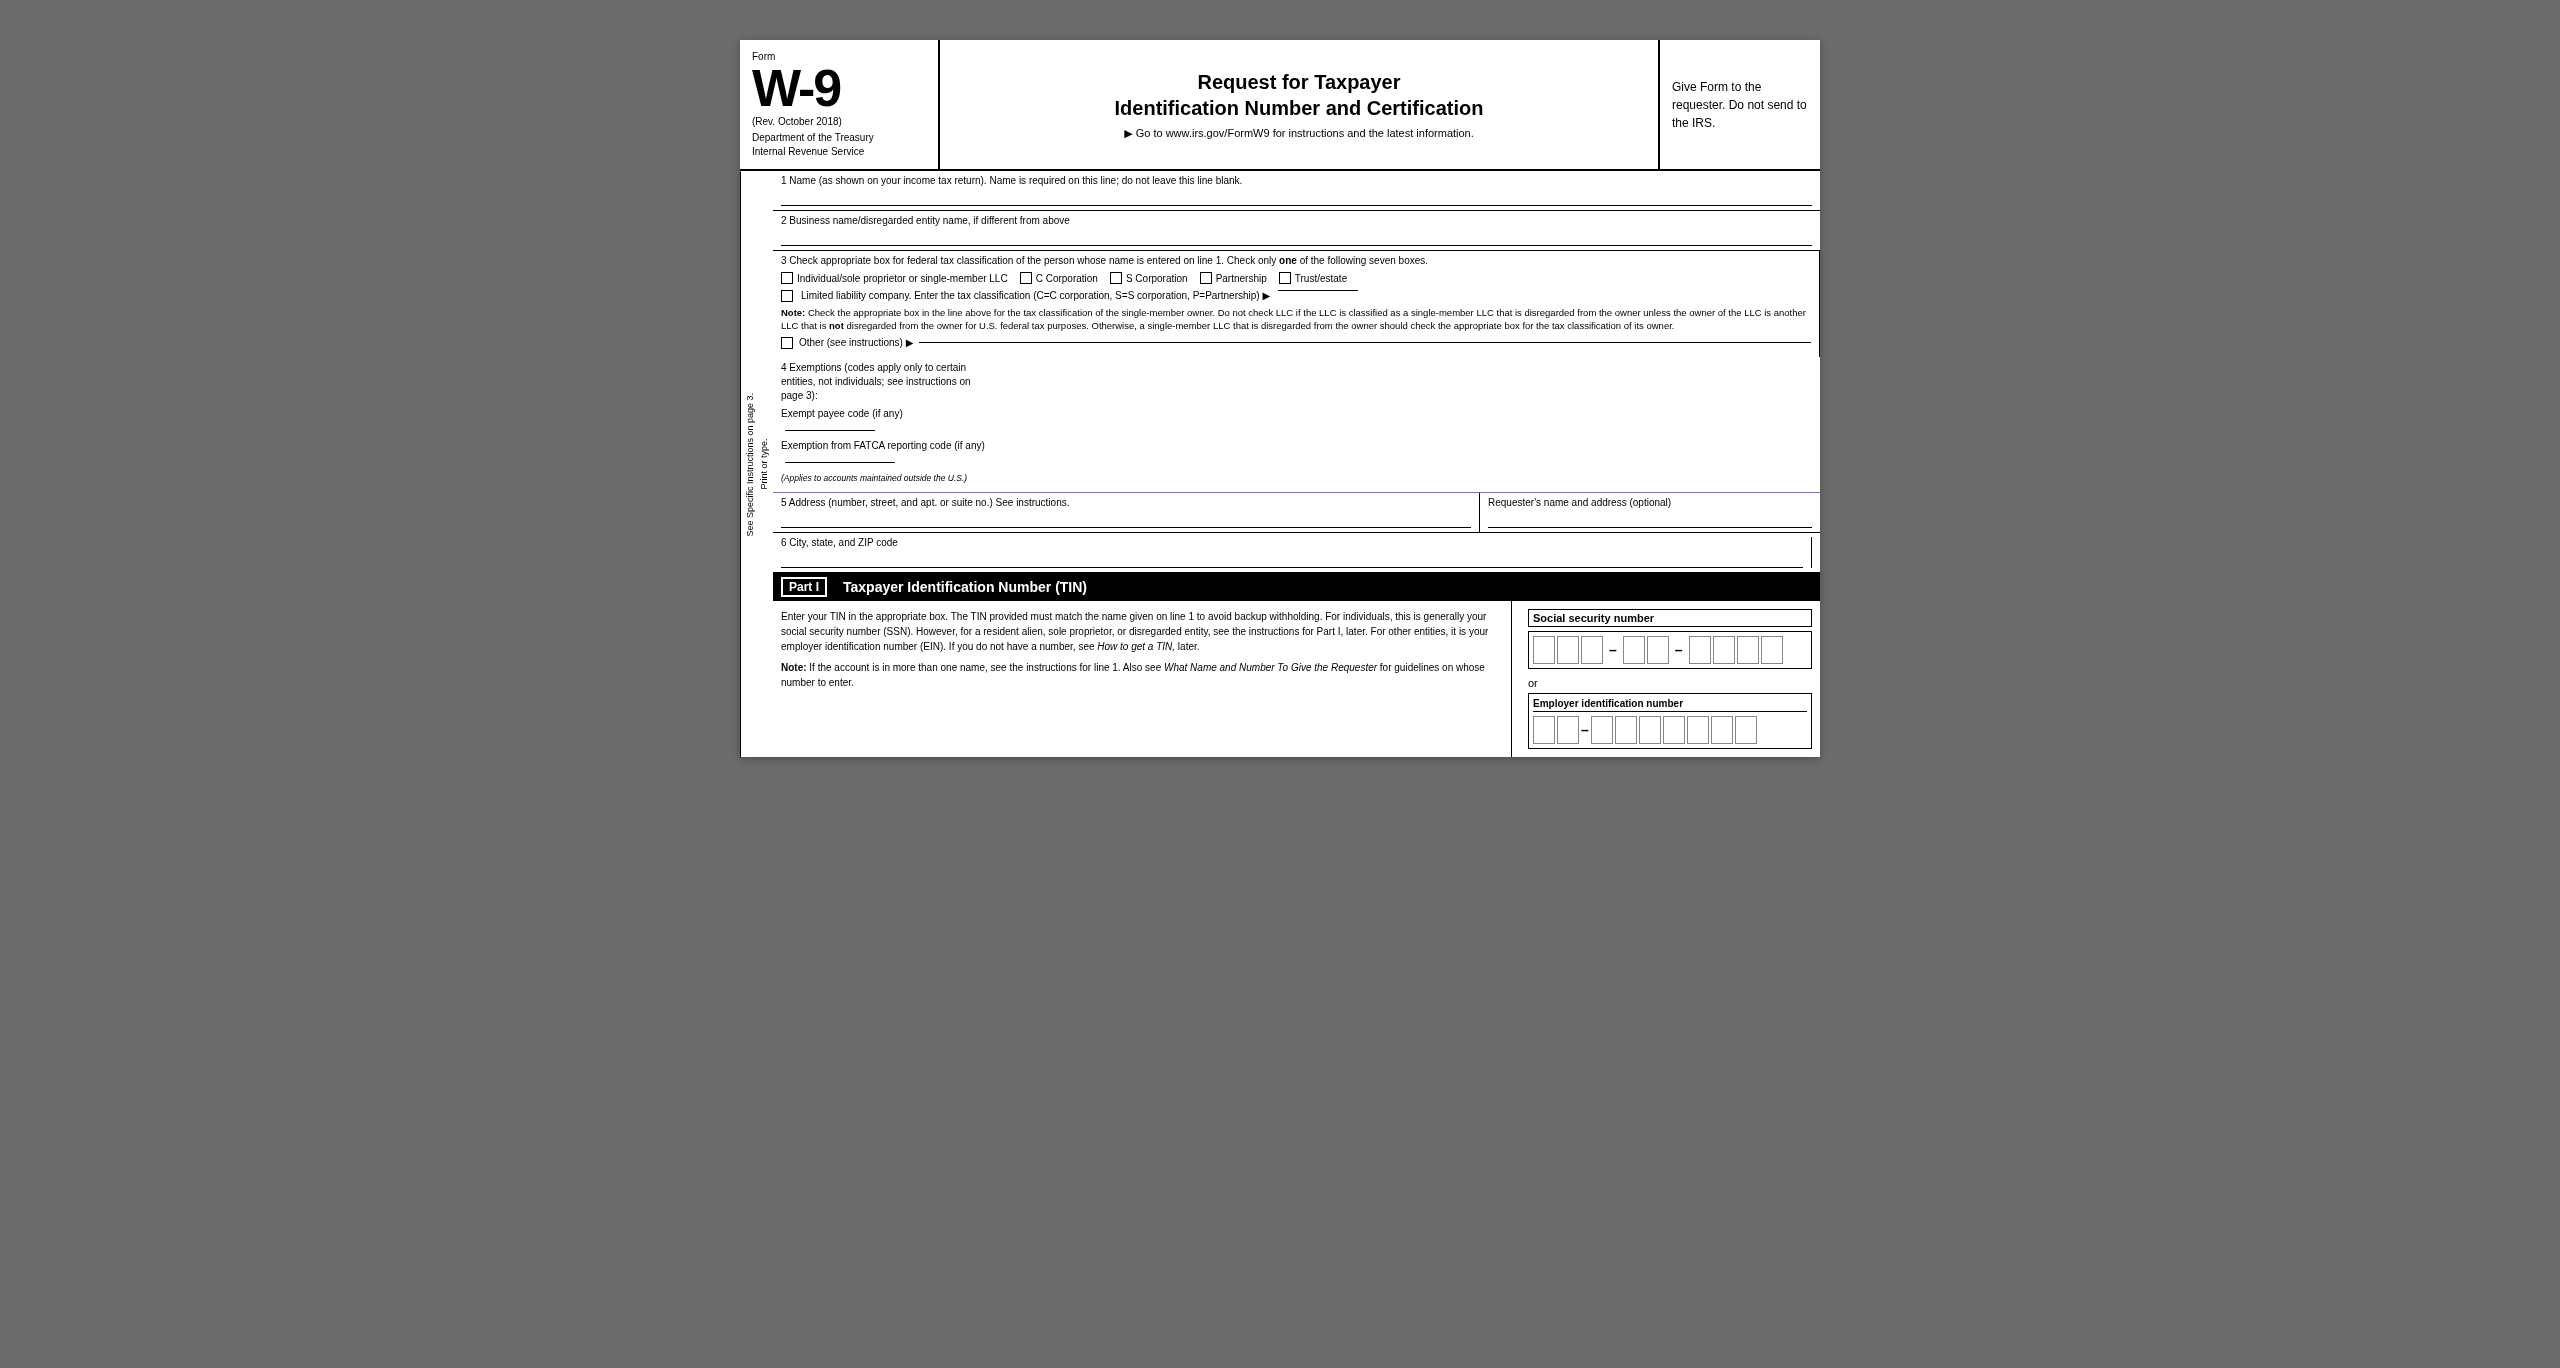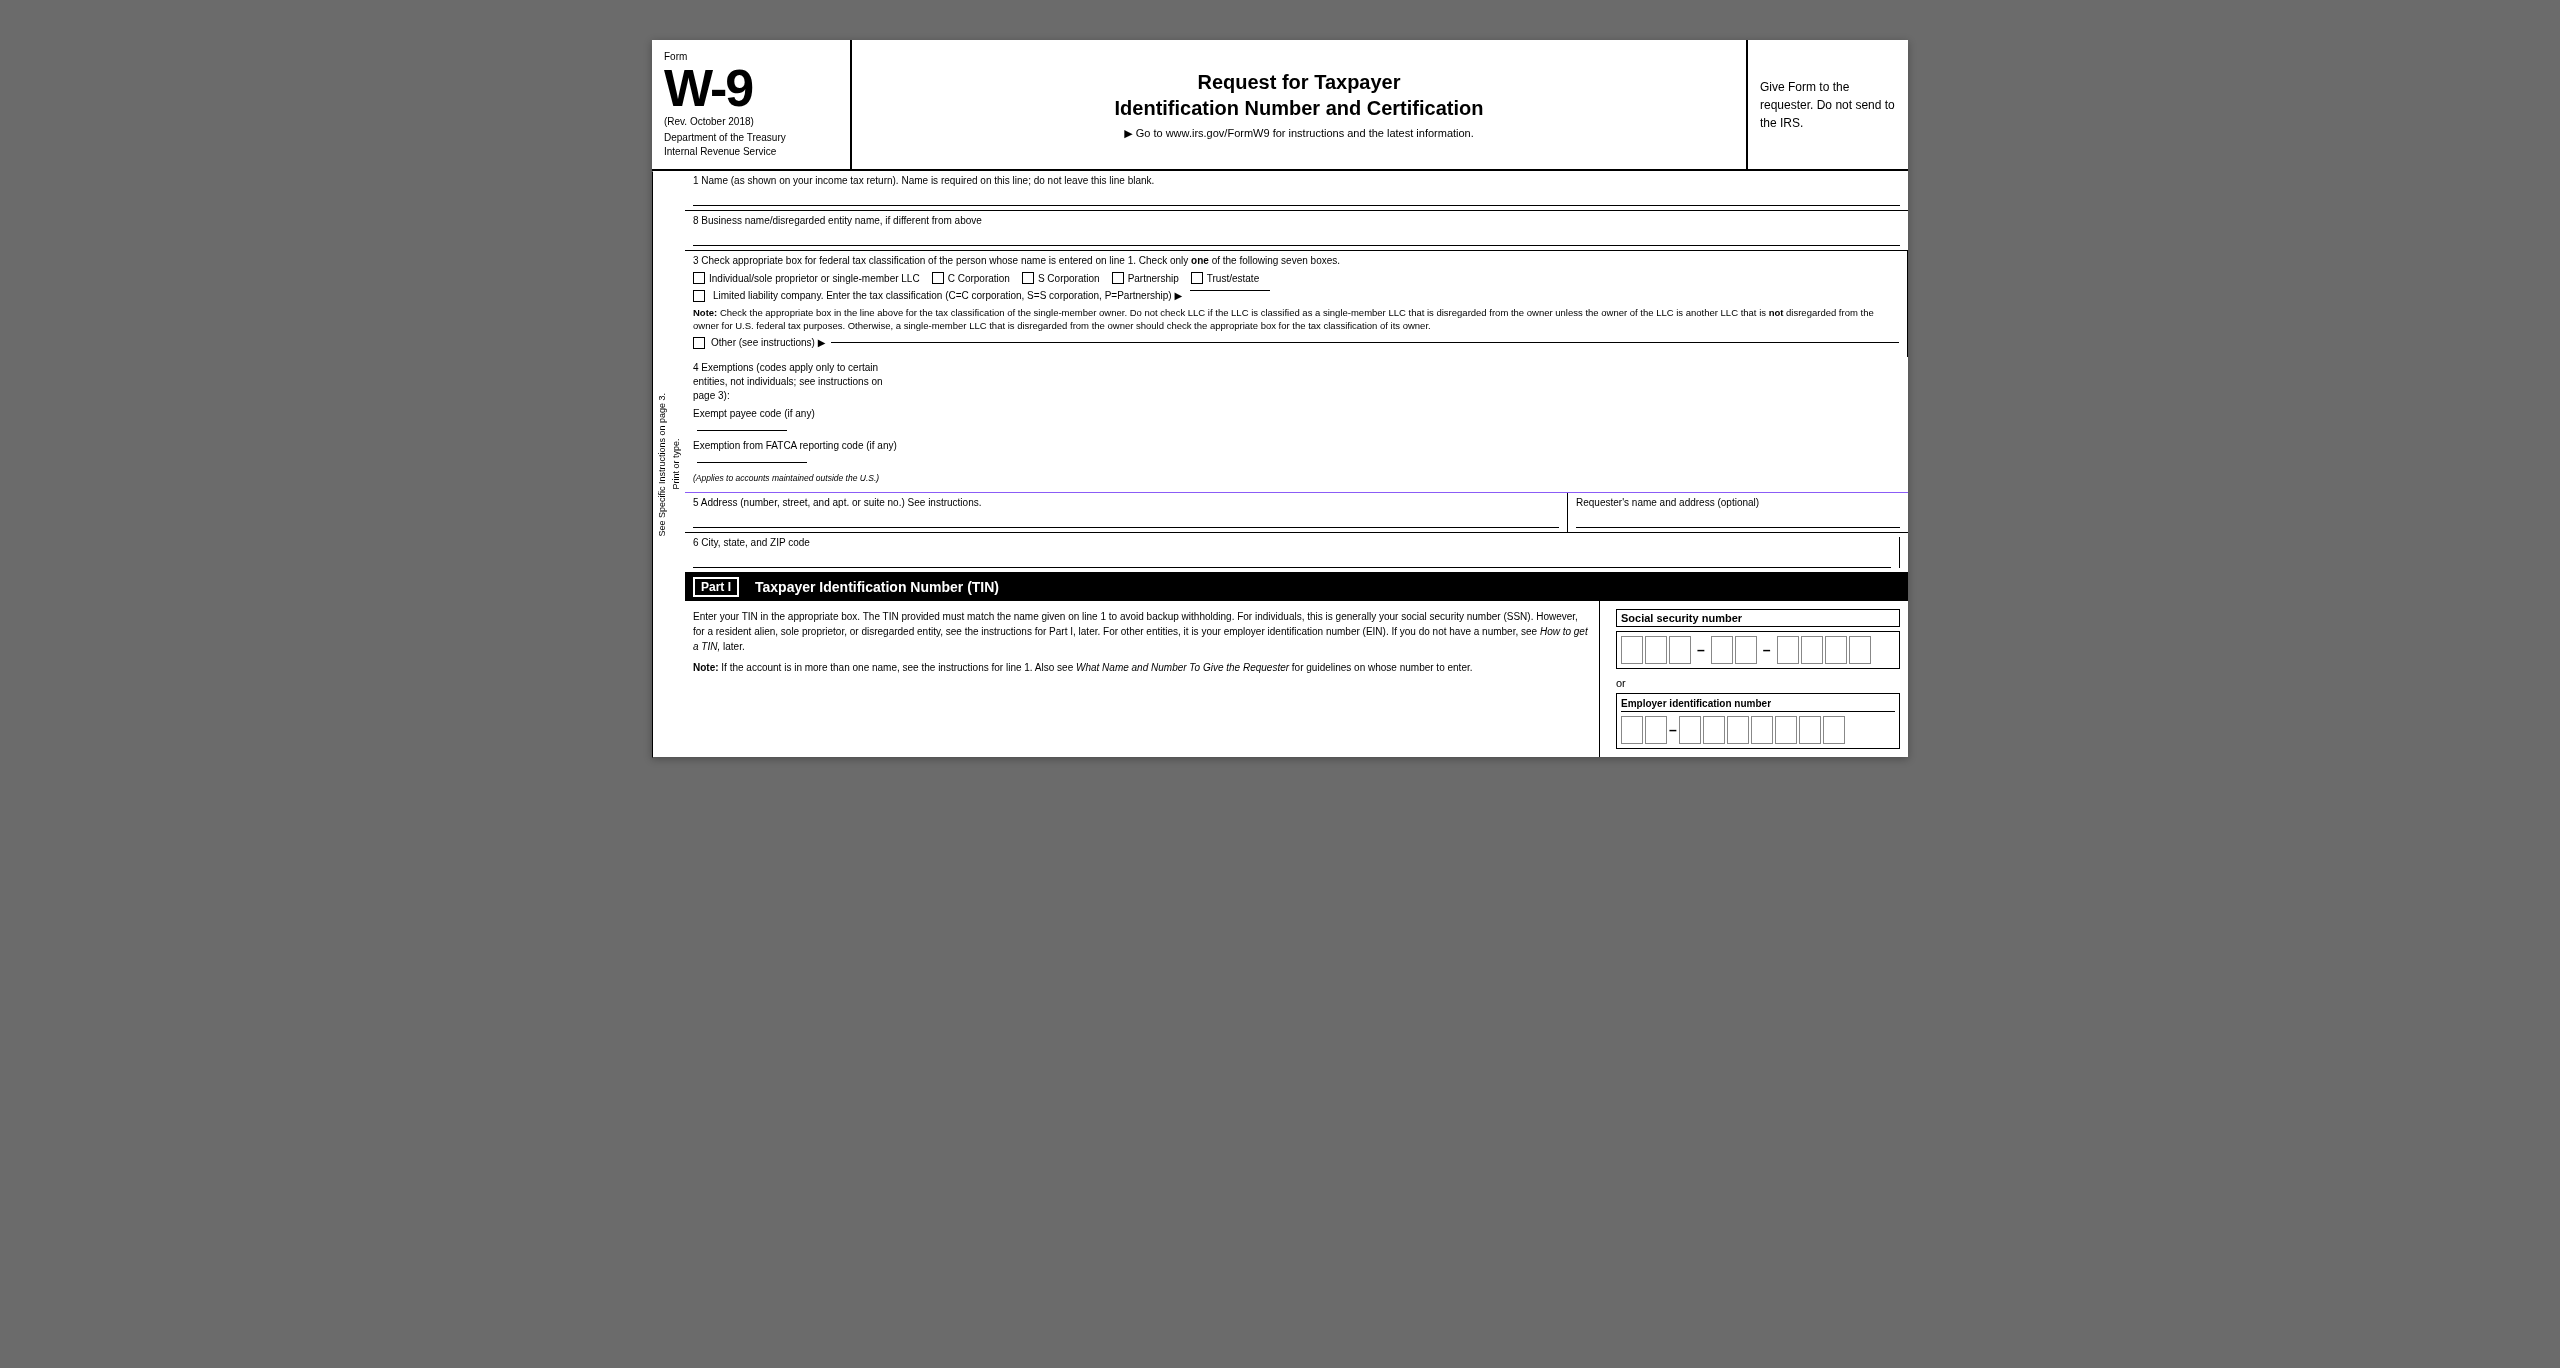--- a/index.html
+++ b/index.html
@@ -8,21 +8,21 @@
       display: flex;
       justify-content: center;
       align-items: flex-start;
       padding: 40px 20px;
       font-family: Arial, Helvetica, sans-serif;
       font-size: 11px;
       color: #000;
     }
     .page {
       background: #fff;
-      width: 1256px;
+      width: 1080px;
       padding: 0;
       box-shadow: 0 2px 8px rgba(0,0,0,0.3);
     }
     
     .header {
       display: flex;
       border-bottom: 2px solid #000;
     }
     .header-left {
       width: 200px;
@@ -385,21 +385,21 @@
       <span>Print or type.</span>
     </div>
     <div class="form-fields">
 
       <div class="field-row">
         <div class="field-label">1  Name (as shown on your income tax return). Name is required on this line; do not leave this line blank.</div>
         <div class="field-input-line"></div>
       </div>
 
       <div class="field-row">
-        <div class="field-label">8  Business name/disregarded entity name, if different from above</div>
+        <div class="field-label">2  Business name/disregarded entity name, if different from above</div>
         <div class="field-input-line"></div>
       </div>
 
       <div class="section3-wrapper">
         <div class="section3-left">
           <div class="field-label">
             <span>3  Check appropriate box for federal tax classification of the person whose name is entered on line 1. Check only</span>
             <strong>one</strong>
             <span>of the following seven boxes.</span>
           </div>

